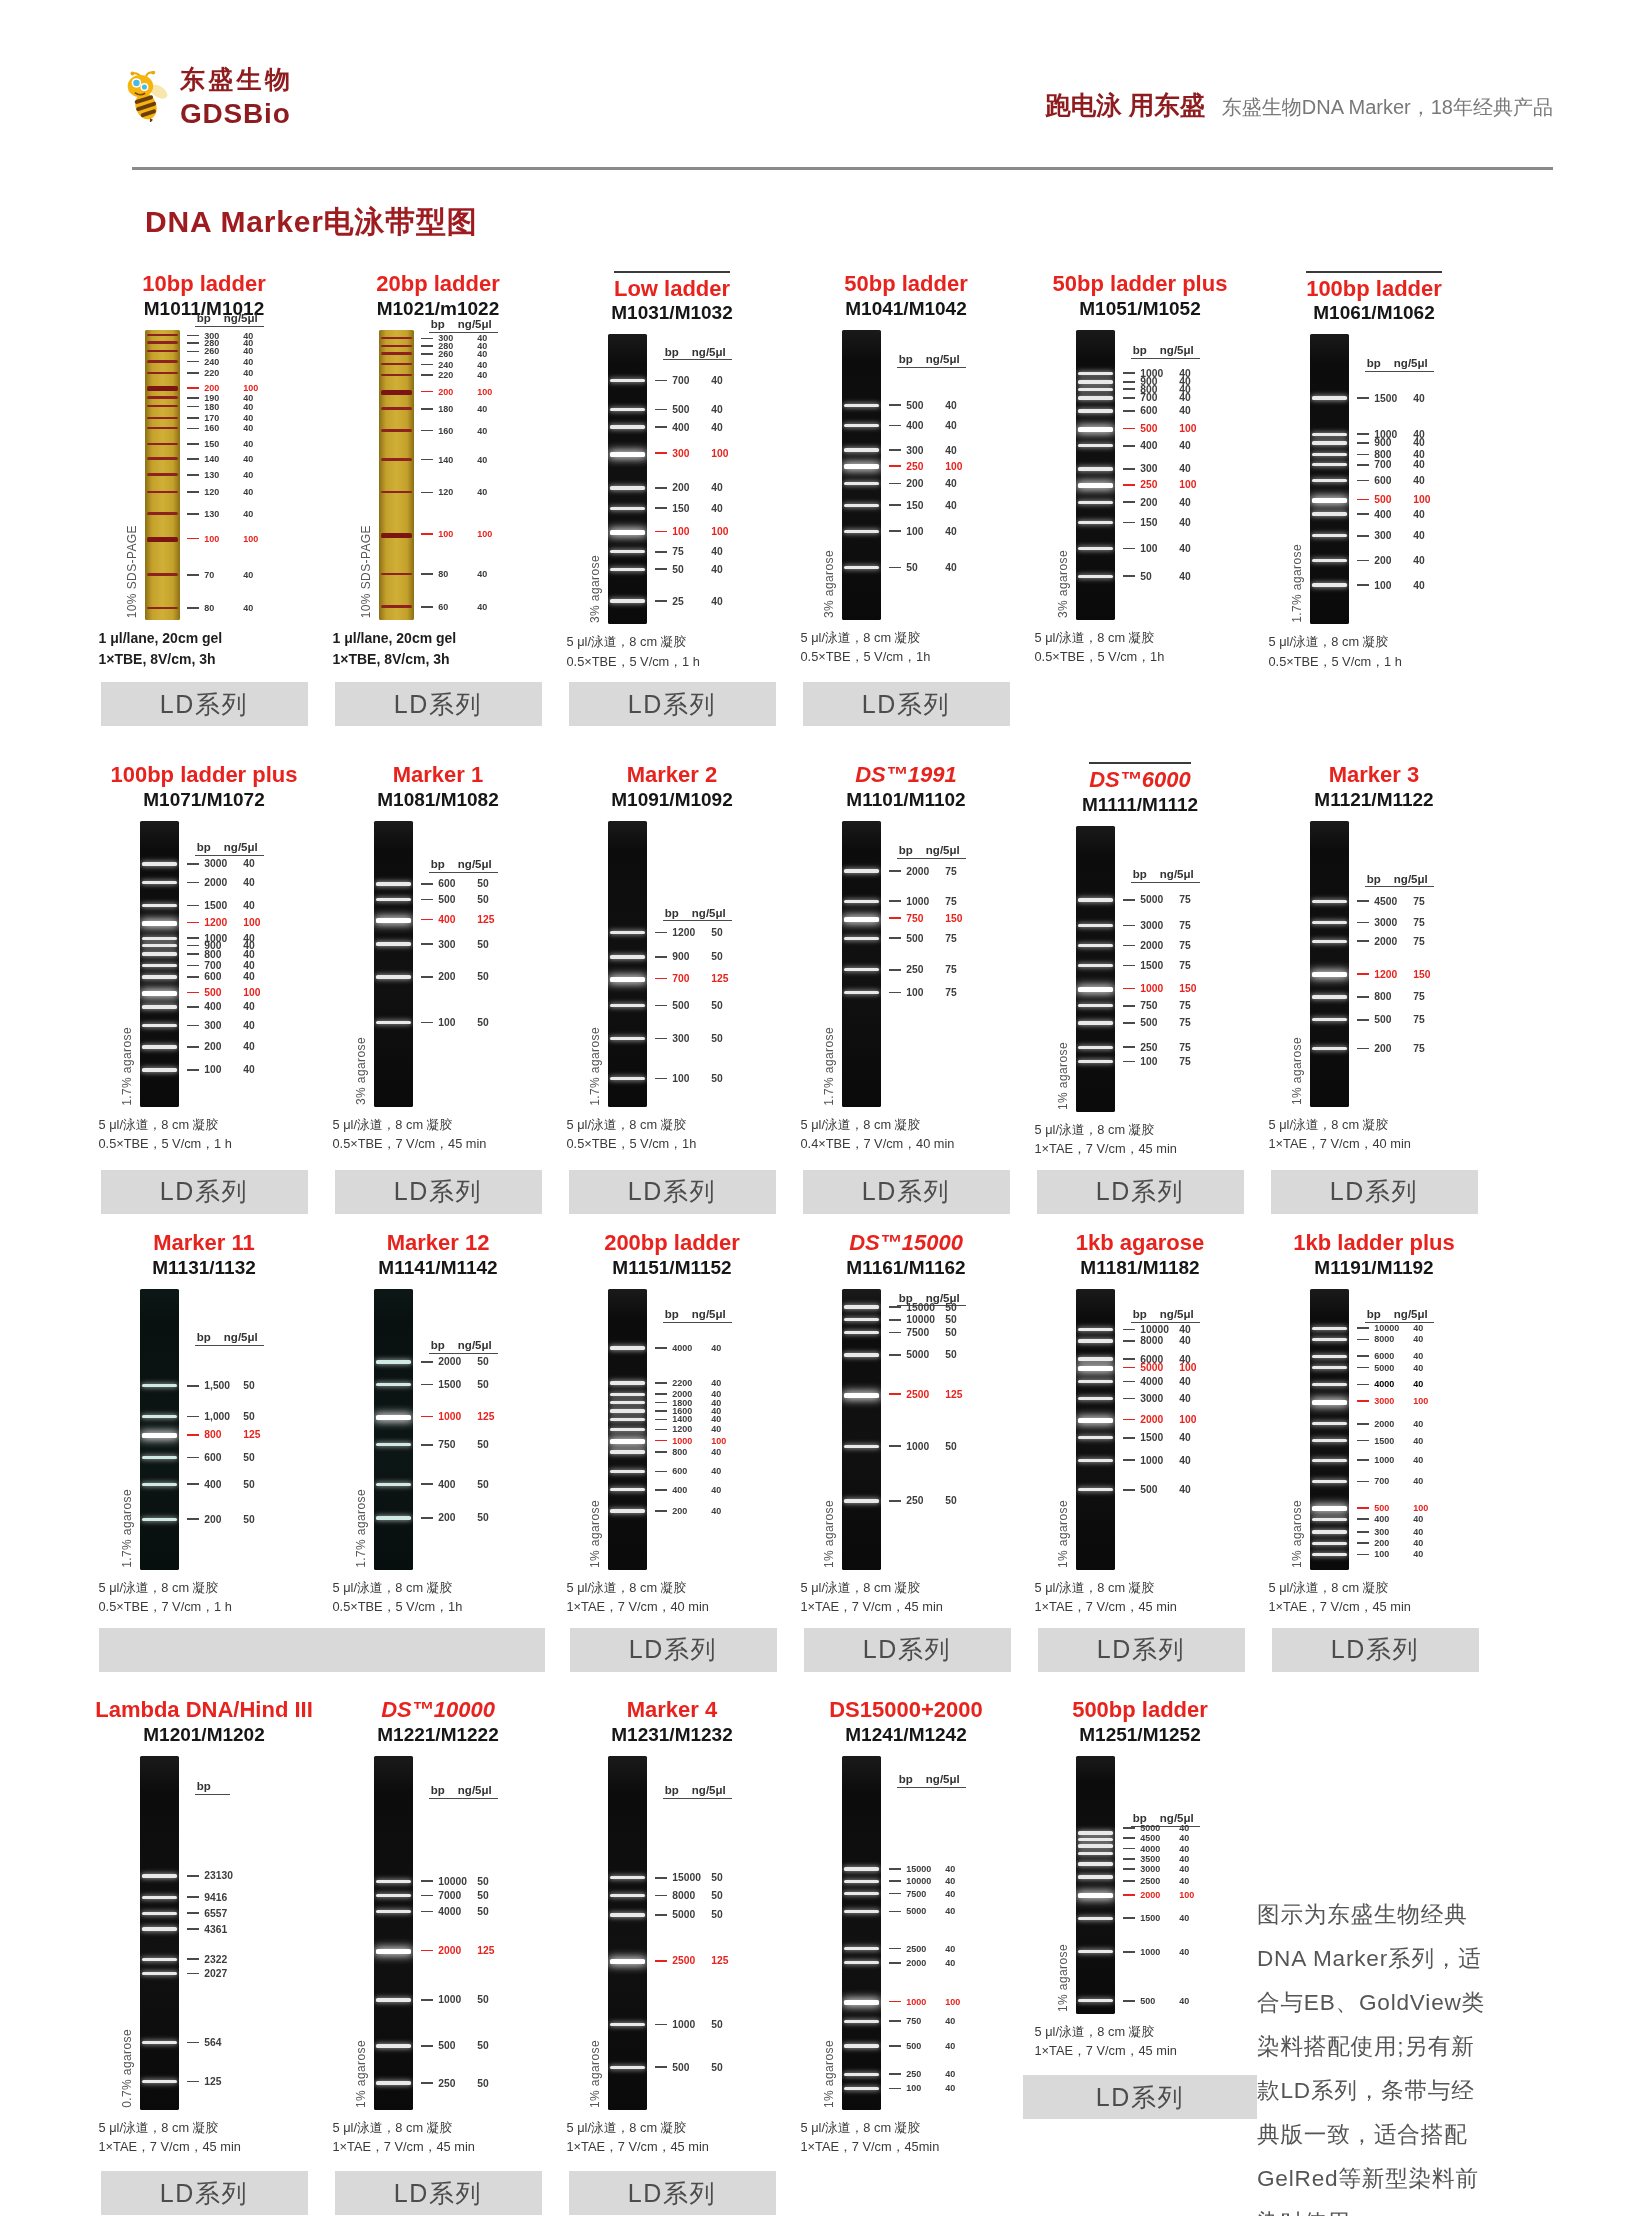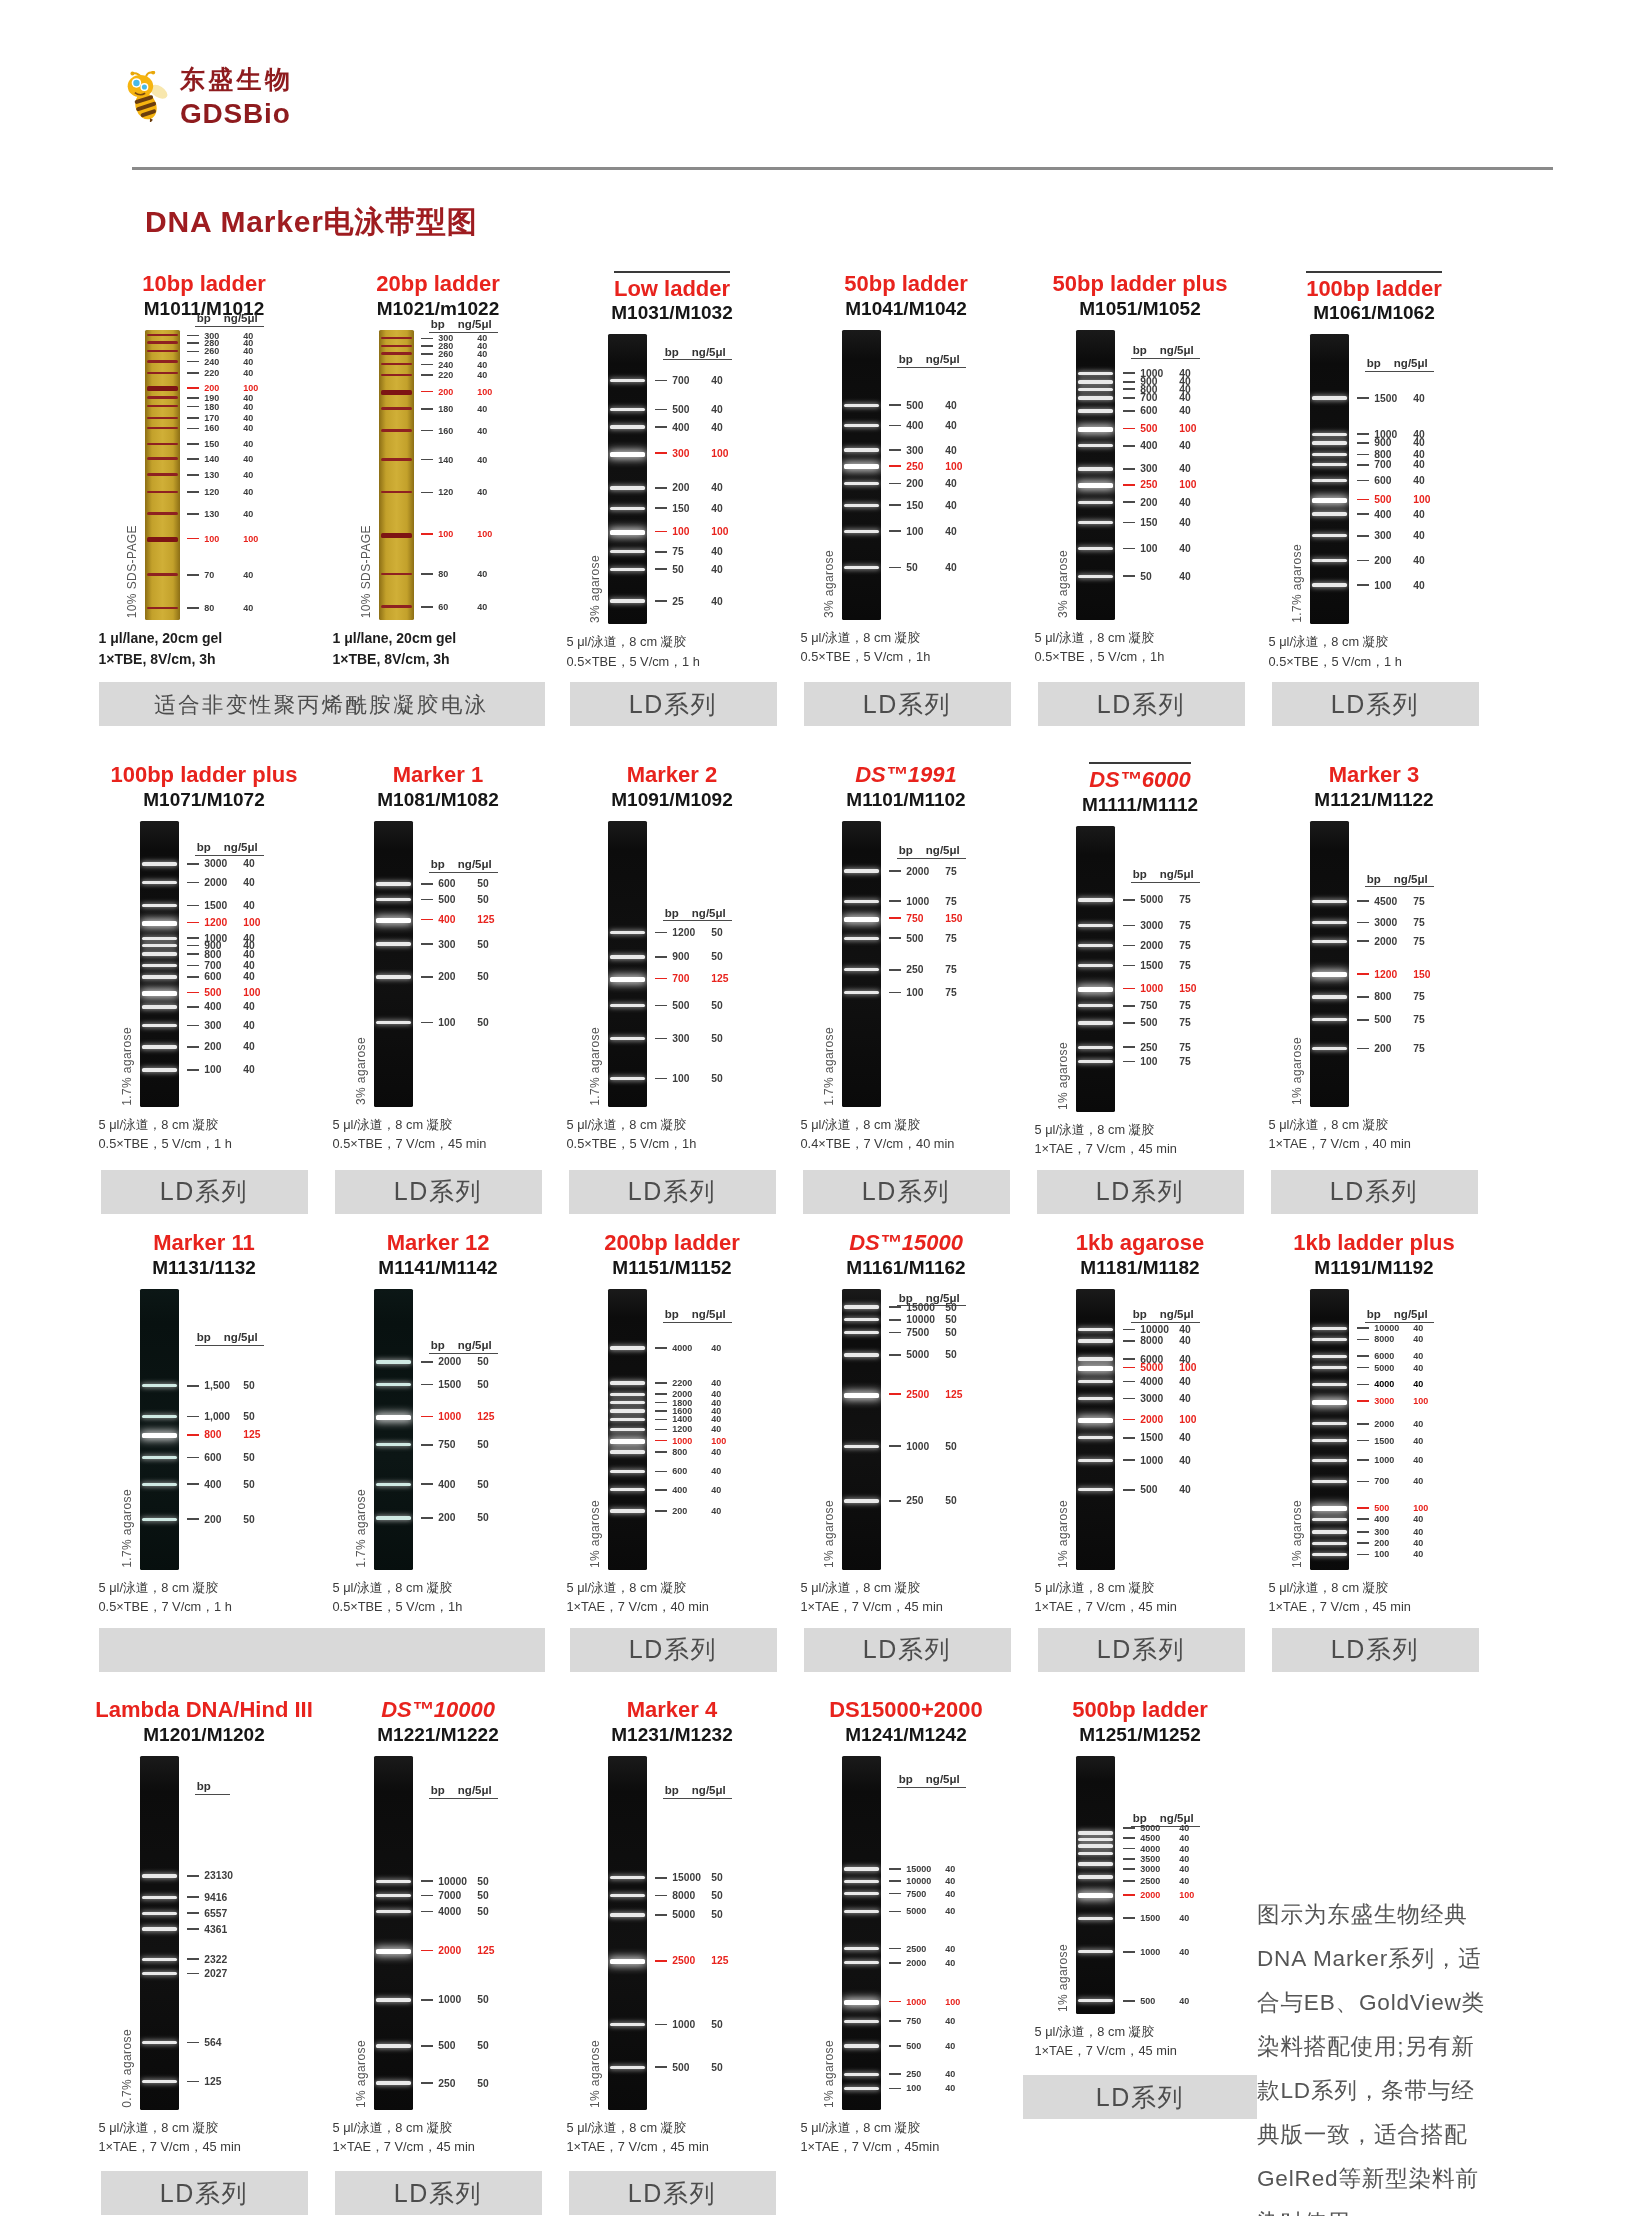--- a/index.html
+++ b/index.html
@@ -95,20 +95,24 @@
           <circle cx="18" cy="15" r="4" fill="#49b9e6"></circle>
         <circle cx="28" cy="20" r="5" fill="#ffffff"></circle>
           <circle cx="28" cy="20" r="3.2" fill="#49b9e6"></circle>
         <path d="M16 27 Q22 32 29 28" stroke="#7a4a12" stroke-width="2" fill="none"></path>
       </svg>
       <div class="ltxt">
         <div class="cn">东盛生物</div>
         <div class="en">GDSBio</div>
       </div>
     </div>
+    <div class="tag">
+      <span class="tcn">跑电泳 用东盛</span>
+      <span class="tsub">东盛生物DNA Marker，18年经典产品</span>
+    </div>
   </div>
   <div class="rule"></div>
   <h1 class="pgtitle">DNA Marker电泳带型图</h1>
   <div class="grid">
       <div class="prow r1">
         <div class="pcard yellow dense">
           <div class="ptl">10bp ladder</div>
           <div class="pcode">M1011/M1012</div>
           <div class="pbody">
             <span class="aga">10% SDS-PAGE</span>
@@ -636,23 +640,20 @@
               </div>
             </div>
           </div>
           <div class="cond">
             <div>5 μl/泳道，8 cm 凝胶</div>
             <div>0.5×TBE，5 V/cm，1 h</div>
           </div>
         </div>
       </div>
       <div class="footrow f1">
-        <div class="fcell double">
-          <div class="fbar double">适合非变性聚丙烯酰胺凝胶电泳</div>
-        </div>
         <div class="fcell">
           <div class="fbar">LD系列</div>
         </div>
         <div class="fcell">
           <div class="fbar">LD系列</div>
         </div>
         <div class="fcell">
           <div class="fbar">LD系列</div>
         </div>
         <div class="fcell">

